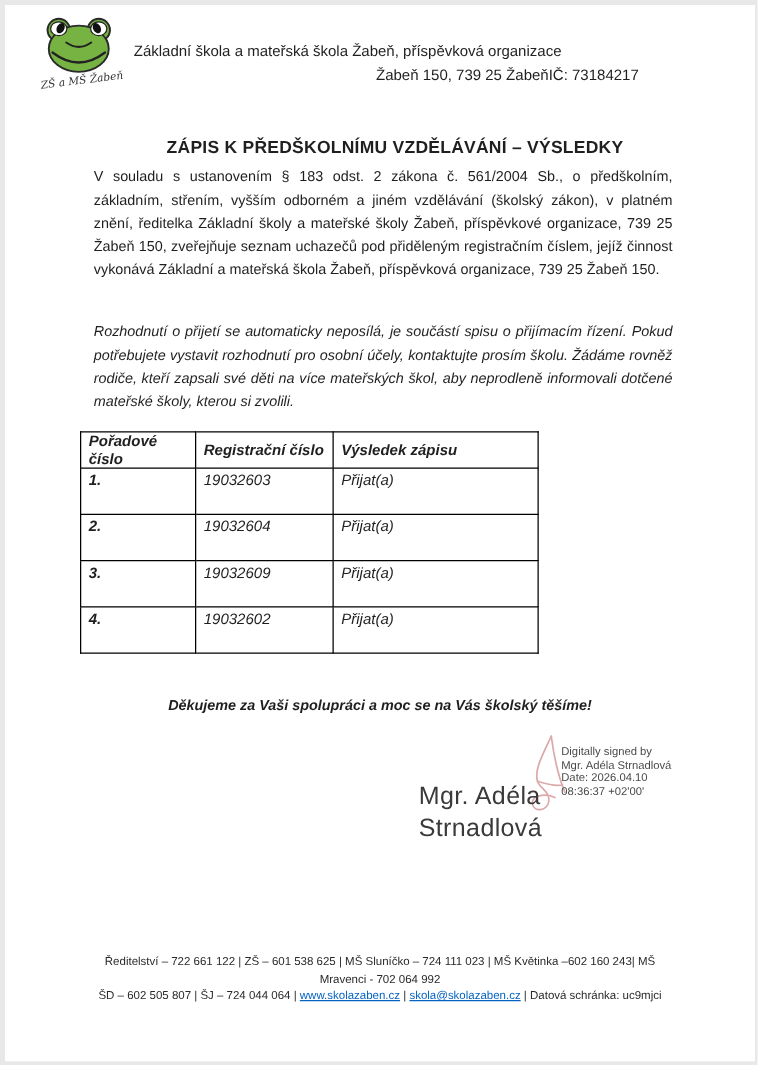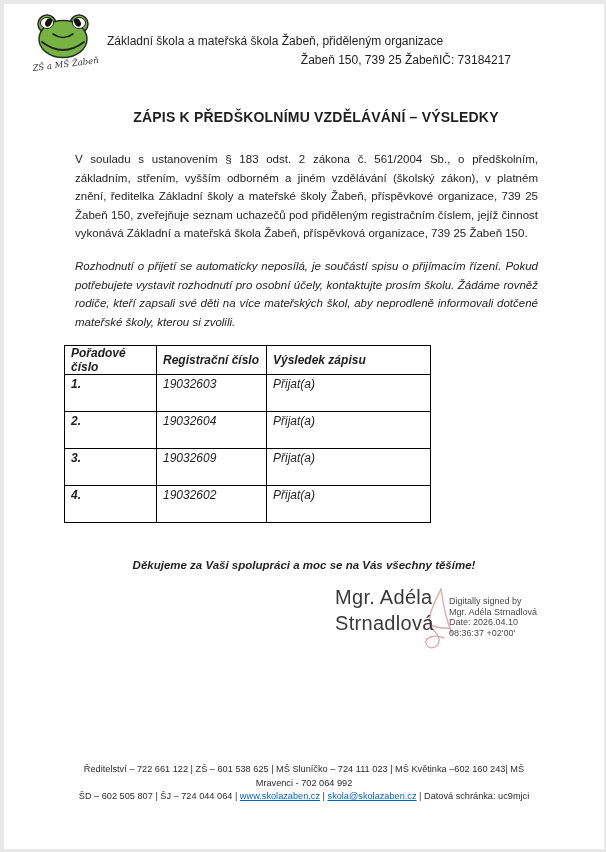--- a/index.html
+++ b/index.html
@@ -26,21 +26,21 @@
   .doc-title{
     position:absolute;left:4px;top:105px;width:100%;
     text-align:center;font-size:14px;font-weight:bold;letter-spacing:.2px;margin-left:8px;
   }
 
   
   .para{
     position:absolute;left:71px;width:463px;
     font-size:11.5px;line-height:18.6px;text-align:justify;
   }
-  .para-intro{top:146px;}
+  .para-intro{top:129px;}
   .para-note{top:233px;font-style:italic;margin-top:20px;}
 
   
   table.results{
     position:absolute;left:60px;top:341px;
     border-collapse:collapse;table-layout:fixed;font-style:italic;
   }
   table.results th,table.results td{
     border:1.5px solid #000;
     font-size:12px;
@@ -56,21 +56,21 @@
   td.ord,th.ord{text-align:center;font-weight:bold;padding-left:0;}
 
   
   .thanks{
     position:absolute;left:0;top:555px;width:100%;
     text-align:center;font-size:11.5px;font-weight:bold;font-style:italic;
   }
 
   
   .stamp-name{
-    position:absolute;left:331px;top:580px;
+    position:absolute;left:331px;top:620px;
     font-size:20px;line-height:26px;color:#3a3a3a;
     letter-spacing:.3px;white-space:nowrap;z-index:2;
   }
   .acro-svg{position:absolute;left:413px;top:582px;width:38px;height:68px;z-index:1;}
   .digital-info{
     position:absolute;left:445px;top:592px;width:110px;
     font-size:9px;line-height:10.5px;color:#4a4a4a;z-index:2;
   }
   .signer-line{
     position:absolute;right:67px;top:649px;
@@ -98,21 +98,21 @@
     <ellipse cx="15" cy="10" rx="6.5" ry="5.5" fill="#ffffff" stroke="#222" stroke-width="1"></ellipse>
     <ellipse cx="47" cy="10" rx="6.5" ry="5.5" fill="#ffffff" stroke="#222" stroke-width="1"></ellipse>
     <ellipse cx="16.5" cy="9.5" rx="3" ry="4.4" fill="#111" transform="rotate(28 16.5 9.5)"></ellipse>
     <ellipse cx="45.5" cy="9.5" rx="3" ry="4.4" fill="#111" transform="rotate(-28 45.5 9.5)"></ellipse>
     <path d="M21 21 Q31 28 41 21" fill="none" stroke="#222" stroke-width="1.6" stroke-linecap="round"></path>
     <path d="M10 29 Q31 45 52 29" fill="none" stroke="#222" stroke-width="1.8" stroke-linecap="round"></path>
     <text x="1" y="58" transform="rotate(-7 1 58)" font-family="DejaVu Serif, serif" font-style="italic" font-size="8.5" fill="#333">ZŠ a MŠ Žabeň</text>
   </svg>
 
   <div class="header-text">
-    <div>Základní škola a mateřská škola Žabeň, přiděleným organizace</div>
+    <div>Základní škola a mateřská škola Žabeň, příspěvková organizace</div>
     <div class="header-line2">
       <span>Žabeň 150, 739 25 Žabeň</span>
       <span>IČ: 73184217</span>
     </div>
   </div>
 
   <div class="doc-title">ZÁPIS K PŘEDŠKOLNÍMU VZDĚLÁVÁNÍ – VÝSLEDKY</div>
 
   <div class="para para-intro">V souladu s ustanovením § 183 odst. 2 zákona č. 561/2004 Sb., o předškolním, základním, střením, vyšším odborném a jiném vzdělávání (školský zákon), v platném znění, ředitelka Základní školy a mateřské školy Žabeň, příspěvkové organizace, 739 25 Žabeň 150, zveřejňuje seznam uchazečů pod přiděleným registračním číslem, jejíž činnost vykonává Základní a mateřská škola Žabeň, příspěvková organizace, 739 25 Žabeň 150.</div>
   <div class="para para-note">Rozhodnutí o přijetí se automaticky neposílá, je součástí spisu o přijímacím řízení. Pokud potřebujete vystavit rozhodnutí pro osobní účely, kontaktujte prosím školu. Žádáme rovněž rodiče, kteří zapsali své děti na více mateřských škol, aby neprodleně informovali dotčené mateřské školy, kterou si zvolili.</div>
@@ -145,21 +145,21 @@
       <td>Přijat(a)</td>
     </tr>
     <tr>
       <td class="ord">4.</td>
       <td>19032602</td>
       <td>Přijat(a)</td>
     </tr>
   </tbody>
     </table>
 
-  <div class="thanks">Děkujeme za Vaši spolupráci a moc se na Vás všechny těšíme!</div>
+  <div class="thanks">Děkujeme za Vaši spolupráci a moc se na Vás školský těšíme!</div>
 
   <svg class="acro-svg" viewBox="0 0 38 68">
     <g fill="none" stroke="#dcaaaa" stroke-width="1.4" stroke-linecap="round">
       <path d="M24 3 C 18 16, 10 30, 13 39 C 15 45, 23 47, 22 55 C 21 63, 10 64, 9 57 C 8 51, 18 48, 27 52"></path>
       <path d="M24 3 C 26 18, 30 36, 35 48"></path>
       <path d="M13 39 C 19 41, 27 43, 33 42"></path>
     </g>
   </svg>
   <div class="stamp-name">
     <div>Mgr. Adéla</div>

